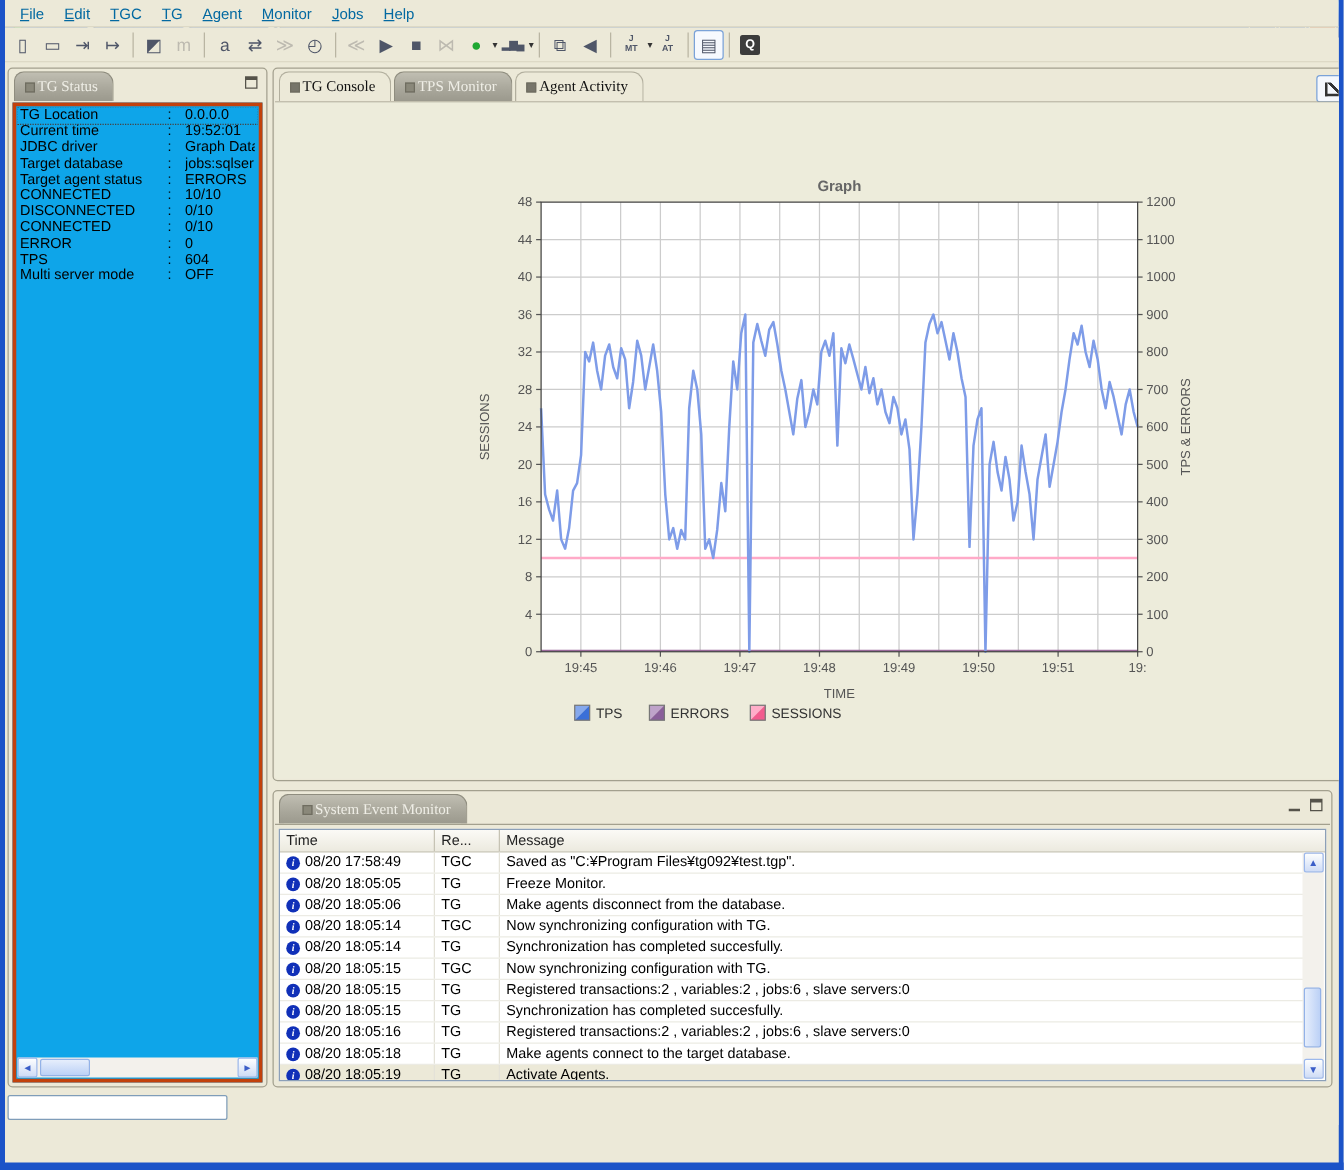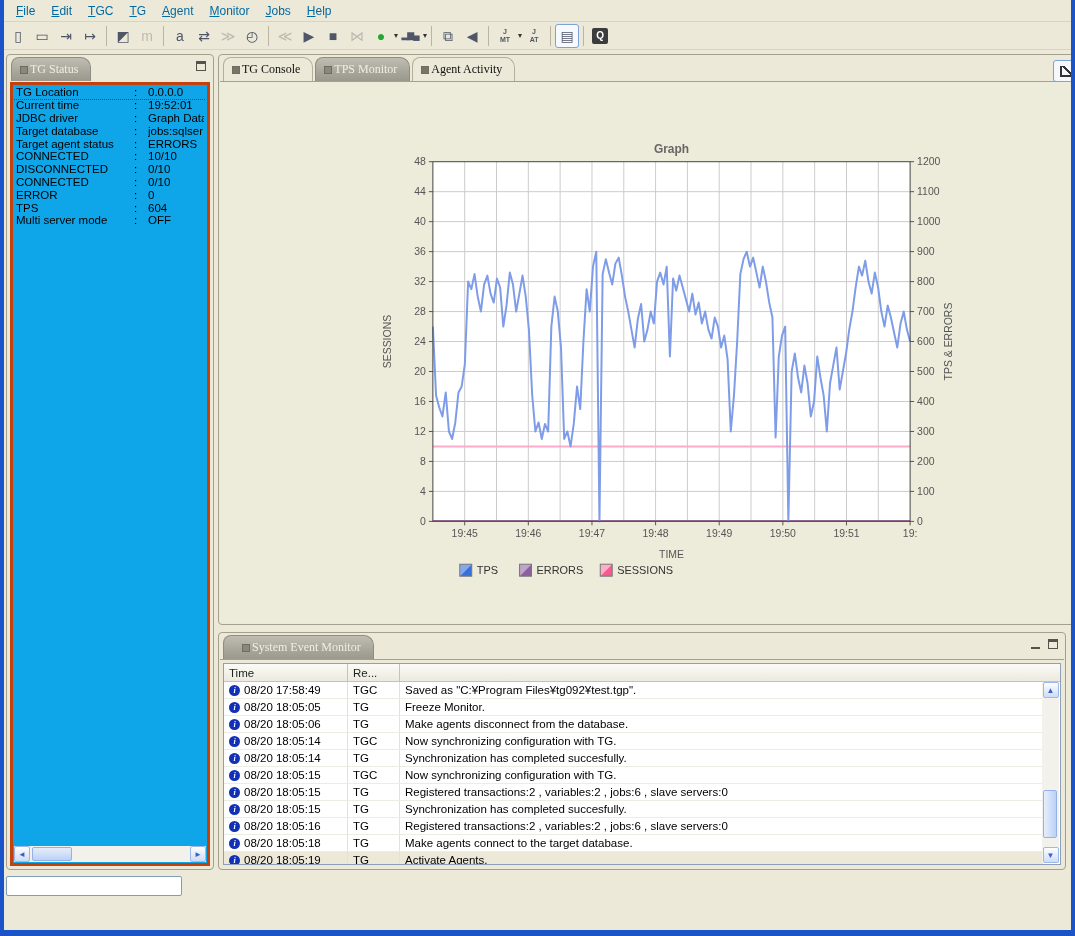--- a/index.html
+++ b/index.html
@@ -463,20 +463,21 @@
           <div class="mini-btn">
               <div class="mm-max"></div>
             </div>
         </div>
       </div>
       <div class="view-content">
         <div class="event-table">
           <div class="ev-header">
             <div class="ev-hcell c-time">Time</div>
             <div class="ev-hcell c-rep">Re...</div>
+            <div class="ev-hcell c-msg">Message</div>
           </div>
           <div class="ev-rows" id="event-rows">
               <div class="ev-row">
                 <div class="ev-cell c-time">
                   <span class="info-ic">i</span>
                   <span>08/20 17:58:49</span>
                 </div>
                 <div class="ev-cell c-rep">TGC</div>
                 <div class="ev-cell c-msg">Saved as "C:¥Program Files¥tg092¥test.tgp".</div>
               </div>

